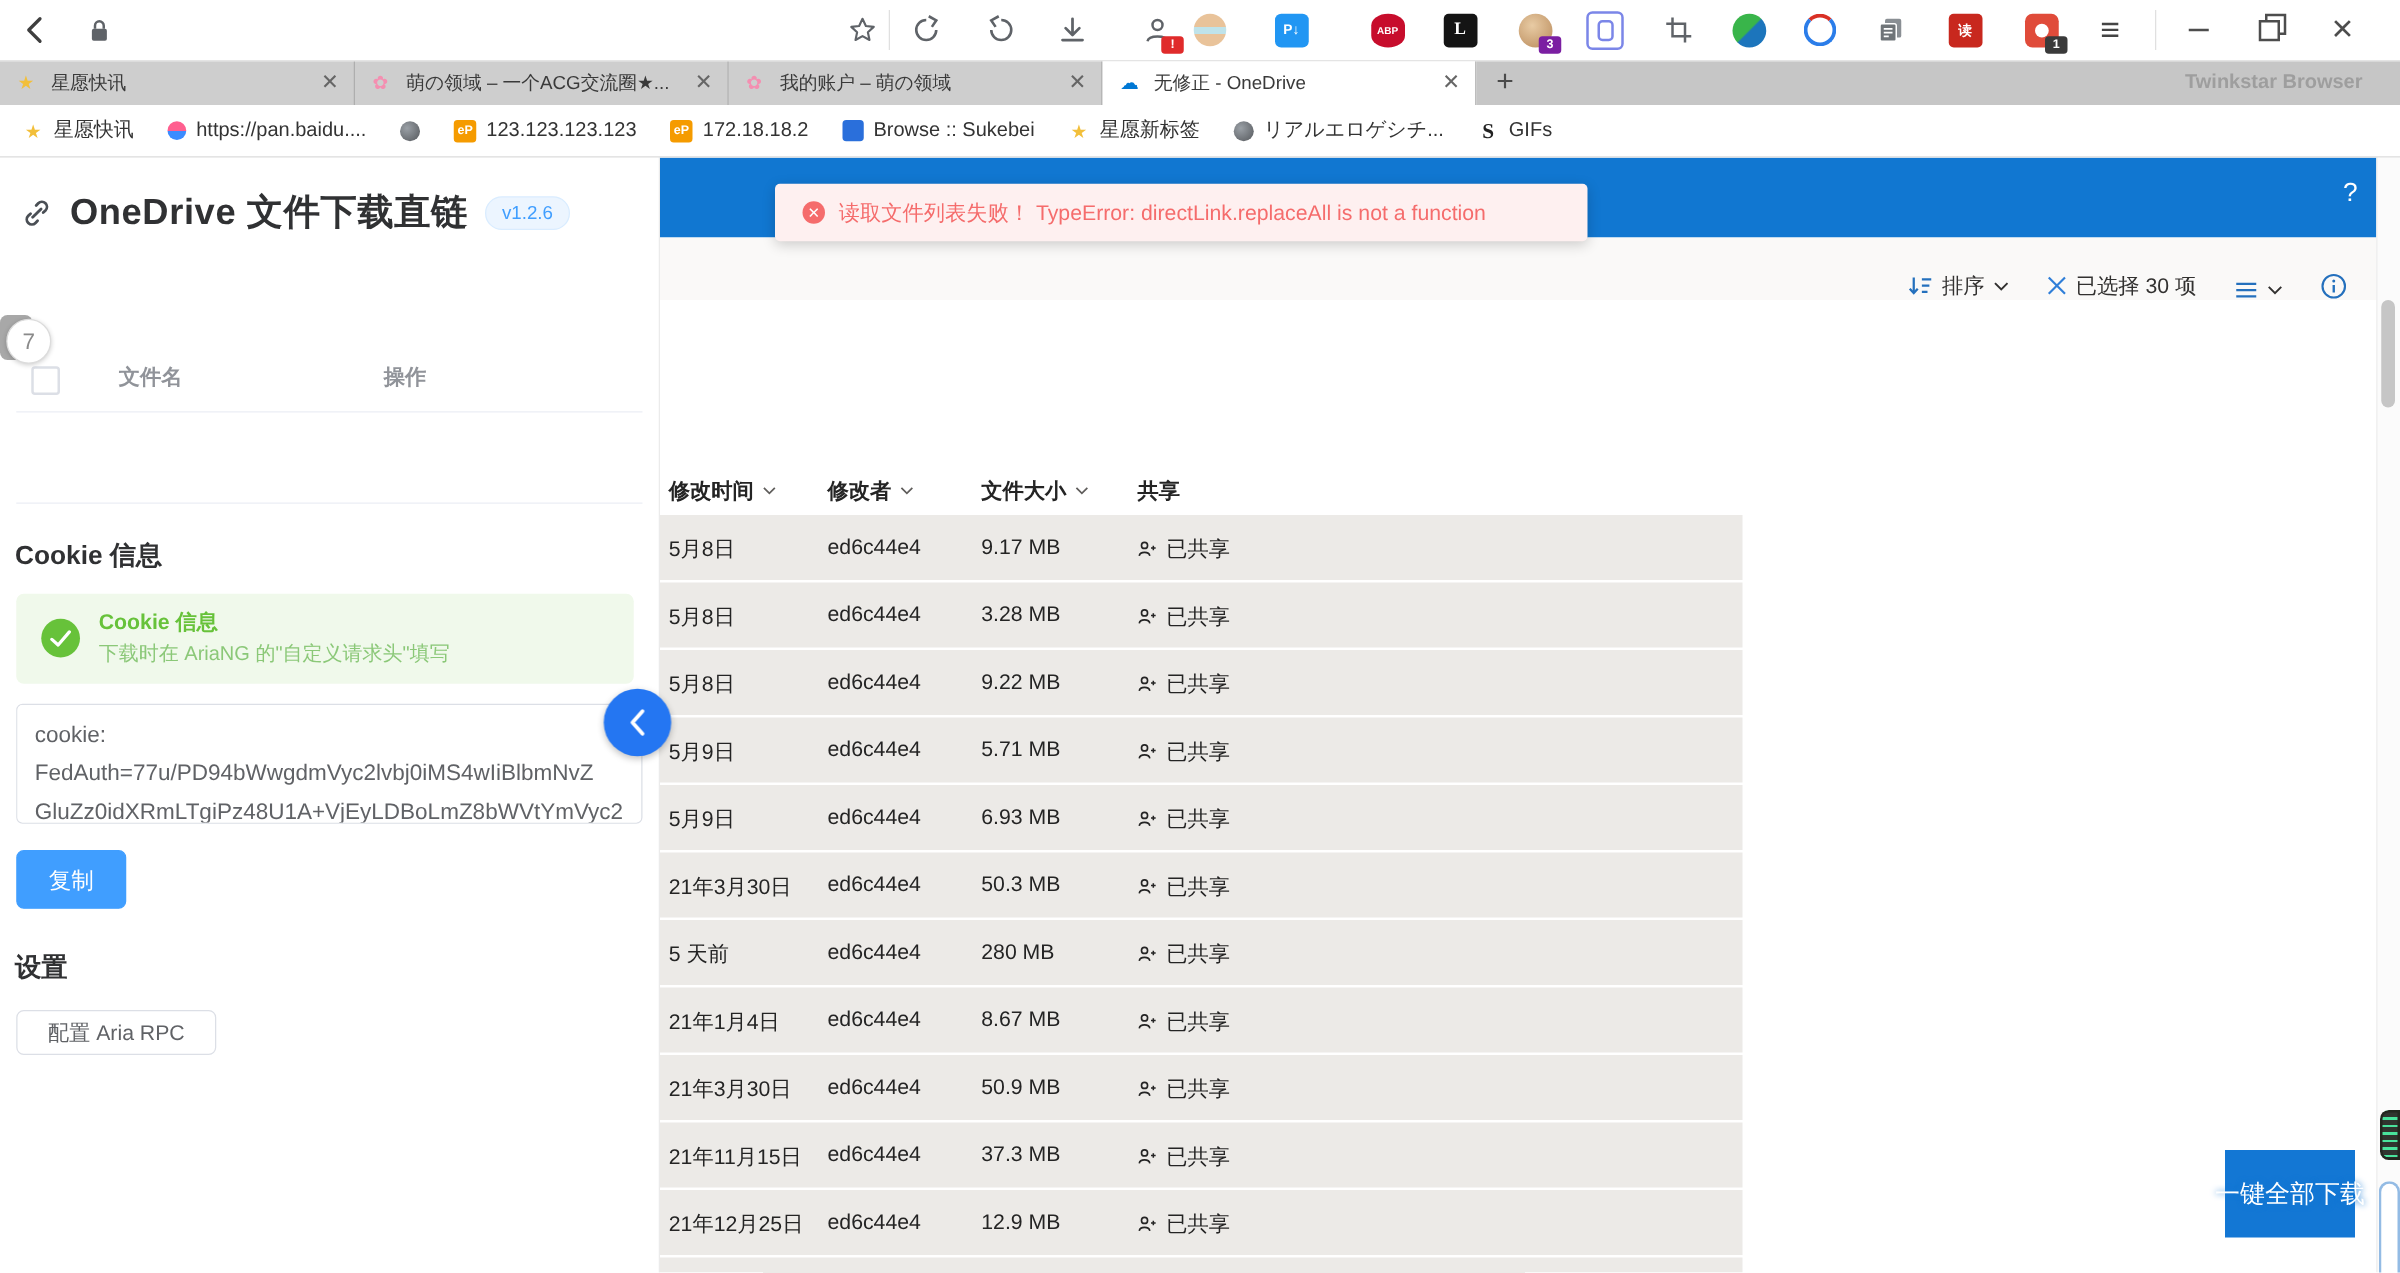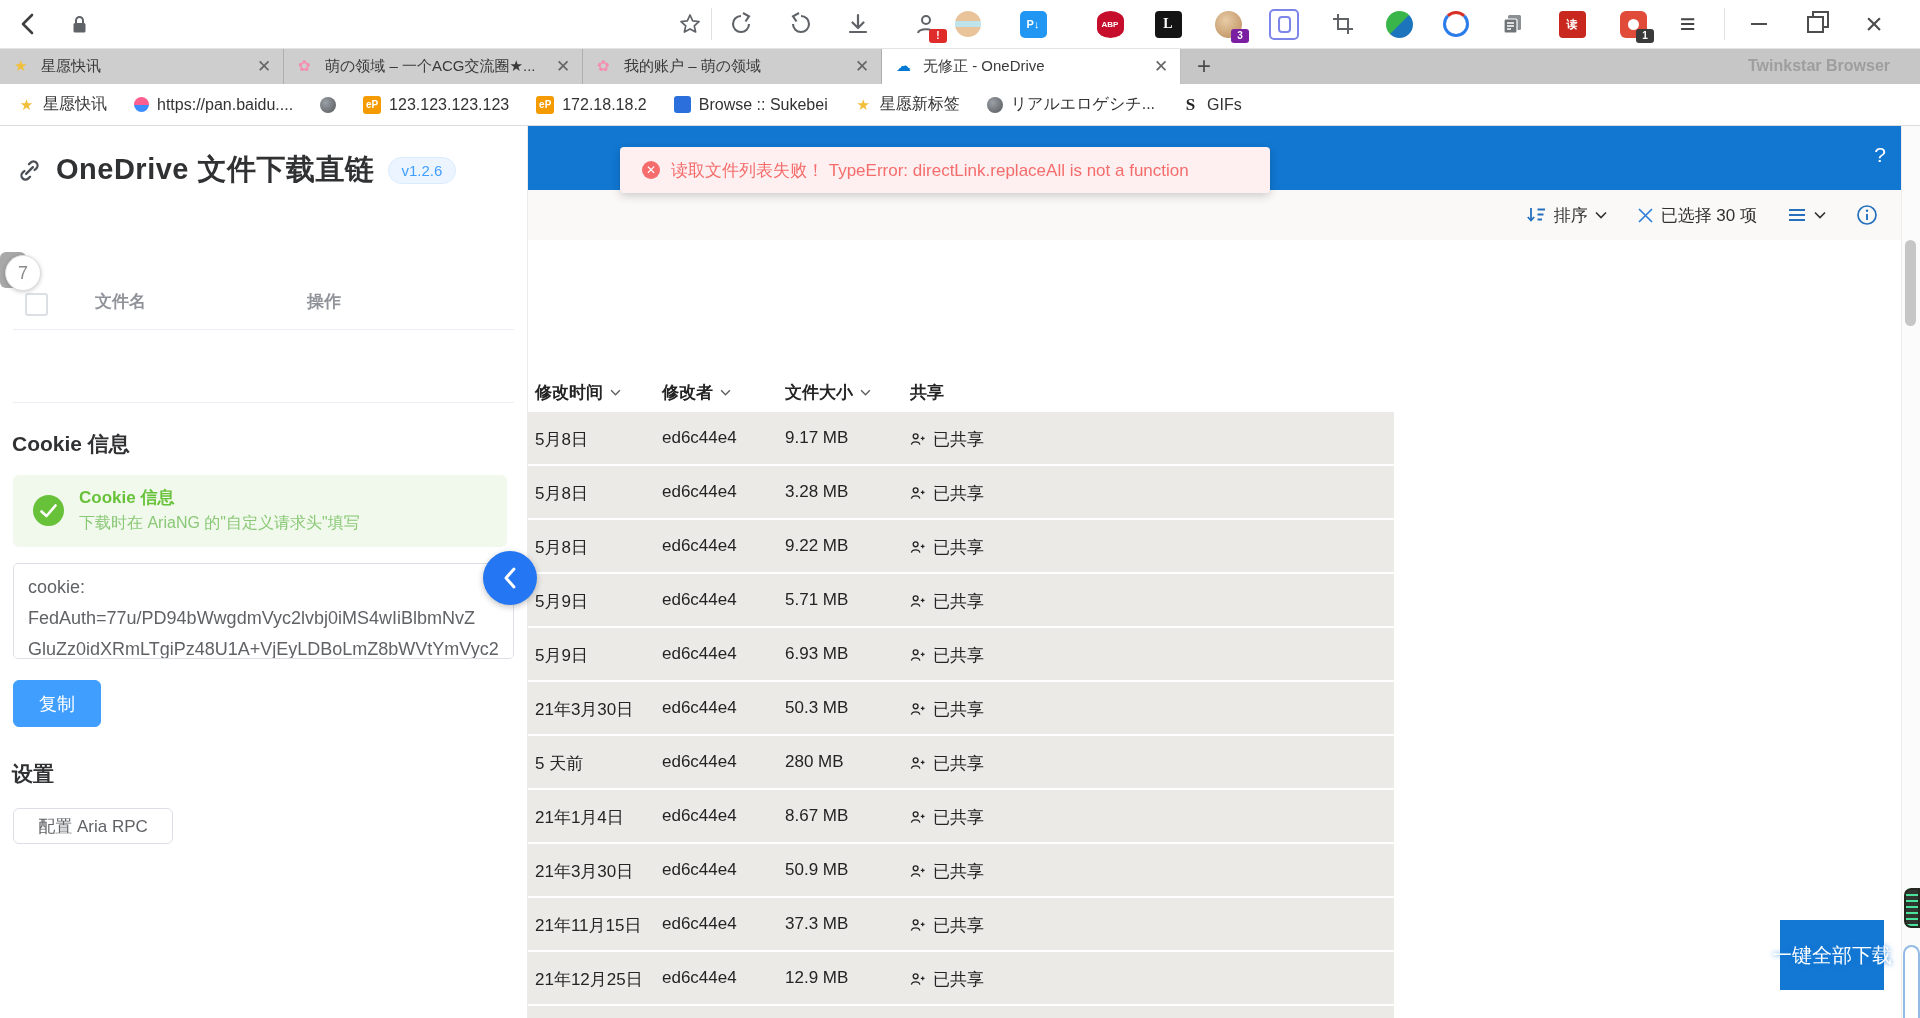--- a/index.html
+++ b/index.html
@@ -88,21 +88,21 @@
 
   
   .od{position:absolute;left:527px;top:0;right:18px;bottom:0;background:#fff}
   .suite{position:absolute;left:0;right:0;top:0;height:64px;background:#1177d1}
   .help{position:absolute;right:16px;top:17px;color:#fff;font-size:21px;cursor:pointer}
   .toast{position:absolute;left:93px;top:21px;width:650px;height:46px;background:#fef0f0;border-radius:4px;
          box-shadow:0 3px 10px rgba(0,0,0,.18);display:flex;align-items:center;padding:0 22px;box-sizing:border-box;gap:11px;z-index:5}
   .toast .terr{width:18px;height:18px;border-radius:50%;background:#f56c6c;color:#fff;font-size:12px;line-height:18px;
                text-align:center;flex:0 0 auto}
   .toast .tmsg{font-size:17px;color:#f56c6c;white-space:nowrap}
-  .cmdbar{position:absolute;top:64px;left:0;right:0;height:50px;background:#faf9f8;display:flex;align-items:center;
+  .cmdbar{position:absolute;top:64px;left:0;right:0;height:50px;background:#faf9f8;display:flex;align-items:flex-end;
           justify-content:flex-end;gap:30px;padding-right:24px;box-sizing:border-box}
   .cmd{display:flex;align-items:center;gap:7px;cursor:pointer}
   .cmd .lbl{font-size:17px;color:#323130}
   .listhead{position:absolute;top:249px;left:0;right:0;height:38px}
   .hcol{position:absolute;top:6px;display:flex;align-items:center;gap:7px;cursor:pointer;
         font-size:17px;font-weight:bold;color:#242424}
   .rows{position:absolute;top:286px;left:0;width:867px}
   .frow{height:52px;margin-bottom:2px;background:#eceae7;position:relative;cursor:pointer}
   .frow .c{position:absolute;top:16px;font-size:17px;color:#242424;white-space:nowrap}
   .c-date{left:8px}.c-editor{left:135px;color:#494745}.c-size{left:258px}

